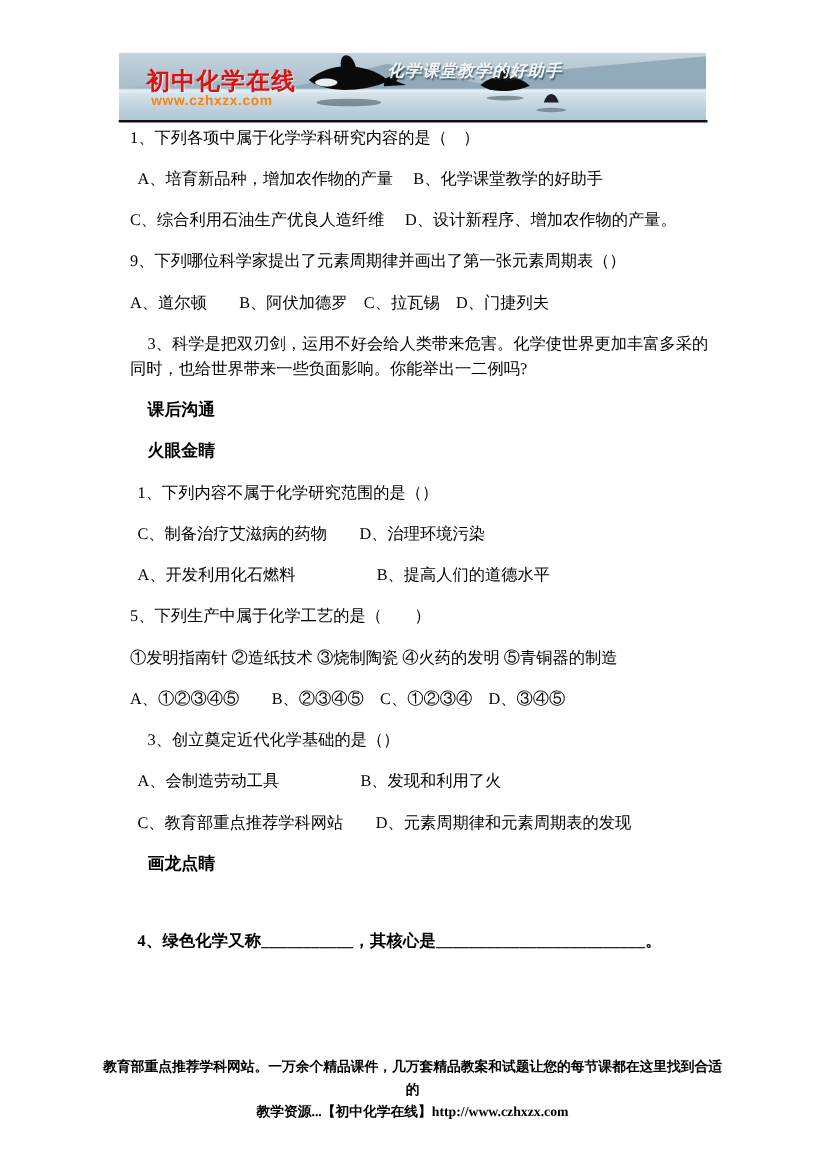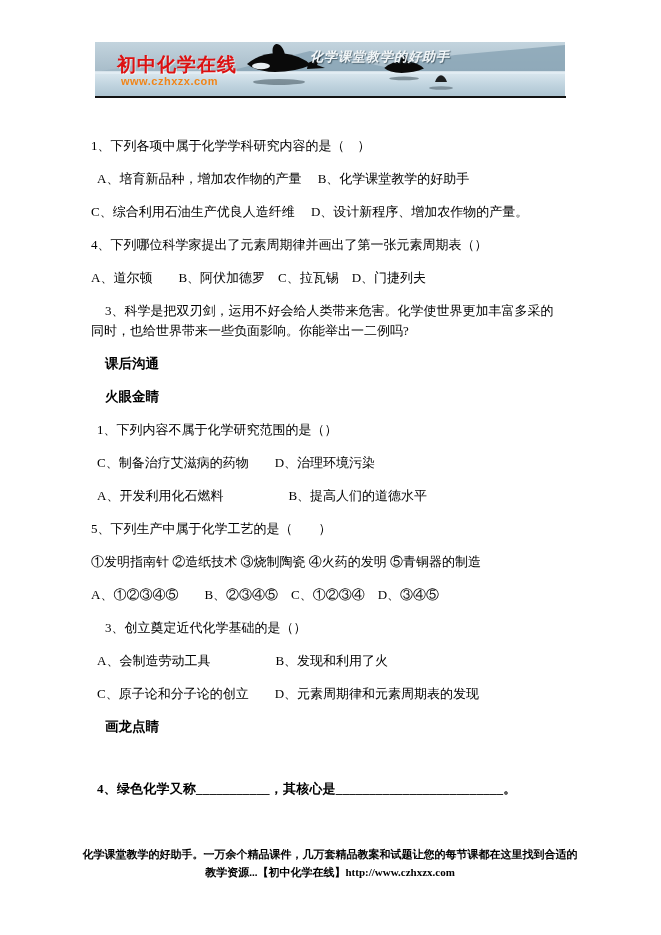--- a/index.html
+++ b/index.html
@@ -35,22 +35,22 @@
     font-size:13px;font-weight:bold;font-style:italic;
     text-shadow:1px 1px 1px rgba(40,60,70,.65);letter-spacing:1px;
   }
   .slogan2{
     position:absolute;left:265px;top:29px;
     font-size:13px;font-weight:bold;font-style:italic;
     text-shadow:1px 1px 1px rgba(40,60,70,.65);letter-spacing:1px;
   }
   
   .sheet{
-    position:absolute;left:87px;top:100px;width:468px;
-    font-size:13px;line-height:20px;margin-top:36px;
+    position:absolute;left:100px;top:100px;width:468px;
+    font-size:13px;line-height:20px;
   }
   .sheet p{margin:0 0 13px 0;}
   .sheet p.i0{padding-left:4px;}
   .sheet p.i1{padding-left:10px;}
   .sheet p.i2{padding-left:18px;}
   .sheet p.head{font-weight:bold;padding-left:18px;font-size:13.5px;}
   .sheet p.para{padding-left:4px;text-indent:14px;}
   .sheet p.fill{margin-top:42px;padding-left:10px;letter-spacing:.2px;font-weight:bold;}
   
   .footer{
@@ -100,34 +100,34 @@
   <div class="site-url" style="color: rgb(240, 133, 26);">www.czhxzx.com</div>
   <div class="slogan1" style="color: rgb(242, 246, 248);">化学课堂教学的好助手</div>
   <div class="slogan2" style="color: #0f172a; margin-top: 34px;">化学启蒙教育的好平台</div>
 </div>
 <div class="banner-rule"></div>
 
 <div class="sheet" id="sheet">
     <p class="i0">1、下列各项中属于化学学科研究内容的是（　）</p>
     <p class="i1">A、培育新品种，增加农作物的产量　 B、化学课堂教学的好助手</p>
     <p class="i0">C、综合利用石油生产优良人造纤维　 D、设计新程序、增加农作物的产量。</p>
-    <p class="i0">4、下列哪位科学家提出了元素周期律并画出了第一张元素周期表（）</p>
+    <p class="i0">9、下列哪位科学家提出了元素周期律并画出了第一张元素周期表（）</p>
     <p class="i0">A、道尔顿　　B、阿伏加德罗　C、拉瓦锡　D、门捷列夫</p>
     <p class="para">3、科学是把双刃剑，运用不好会给人类带来危害。化学使世界更加丰富多采的同时，也给世界带来一些负面影响。你能举出一二例吗?</p>
     <p class="head">课后沟通</p>
     <p class="head">火眼金睛</p>
     <p class="i1">1、下列内容不属于化学研究范围的是（）</p>
     <p class="i1">C、制备治疗艾滋病的药物　　D、治理环境污染</p>
     <p class="i1">A、开发利用化石燃料　　　　　B、提高人们的道德水平</p>
     <p class="i0">5、下列生产中属于化学工艺的是（　　）</p>
     <p class="i0">①发明指南针 ②造纸技术 ③烧制陶瓷 ④火药的发明 ⑤青铜器的制造</p>
     <p class="i0">A、①②③④⑤　　B、②③④⑤　C、①②③④　D、③④⑤</p>
     <p class="i2">3、创立奠定近代化学基础的是（）</p>
     <p class="i1">A、会制造劳动工具　　　　　B、发现和利用了火</p>
-    <p class="i1">C、原子论和分子论的创立　　D、元素周期律和元素周期表的发现</p>
+    <p class="i1">C、教育部重点推荐学科网站　　D、元素周期律和元素周期表的发现</p>
     <p class="head">画龙点睛</p>
     <p class="fill">4、绿色化学又称___________，其核心是_________________________。</p>
   </div>
 
 <div class="footer">
-  <div>化学课堂教学的好助手。一万余个精品课件，几万套精品教案和试题让您的每节课都在这里找到合适的</div>
+  <div>教育部重点推荐学科网站。一万余个精品课件，几万套精品教案和试题让您的每节课都在这里找到合适的</div>
   <div>教学资源...【初中化学在线】http://www.czhxzx.com</div>
 </div>
 
 </body></html>

